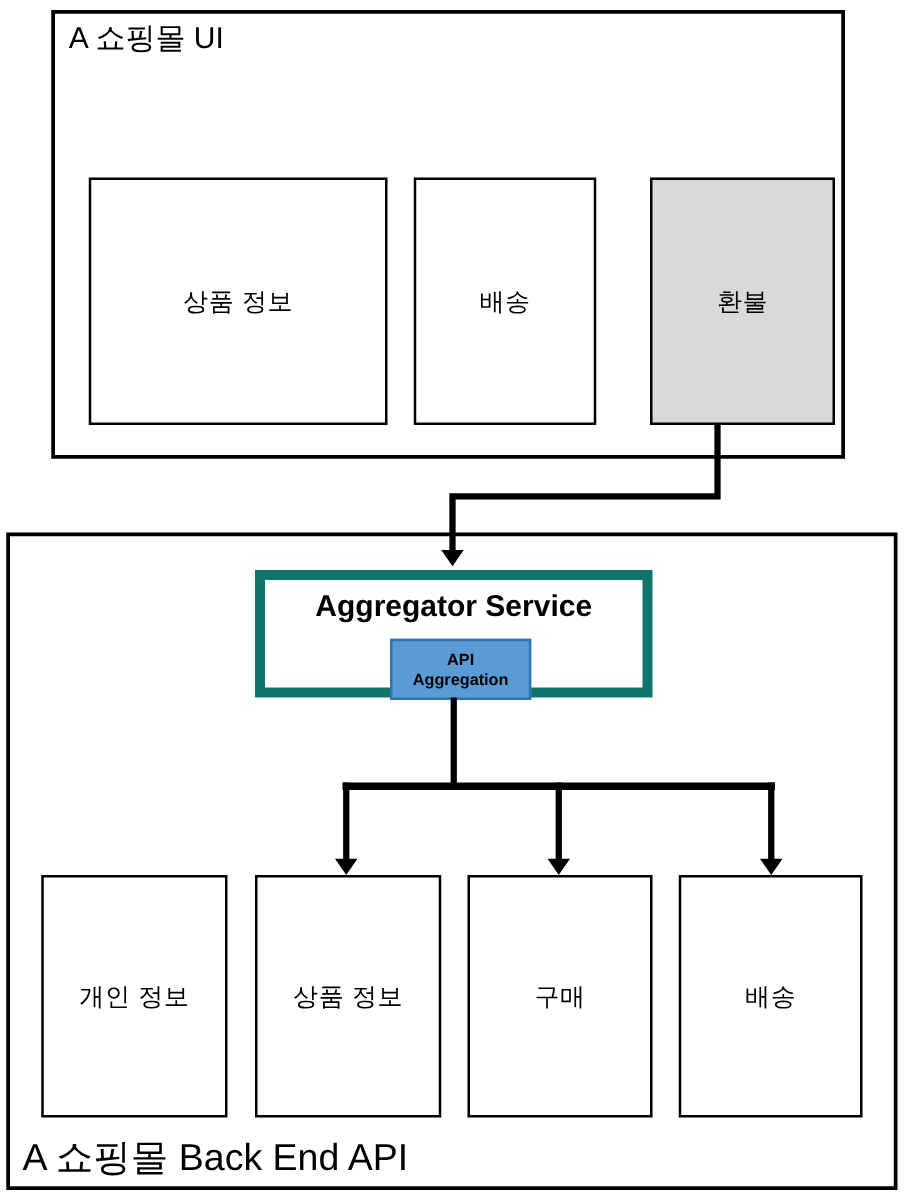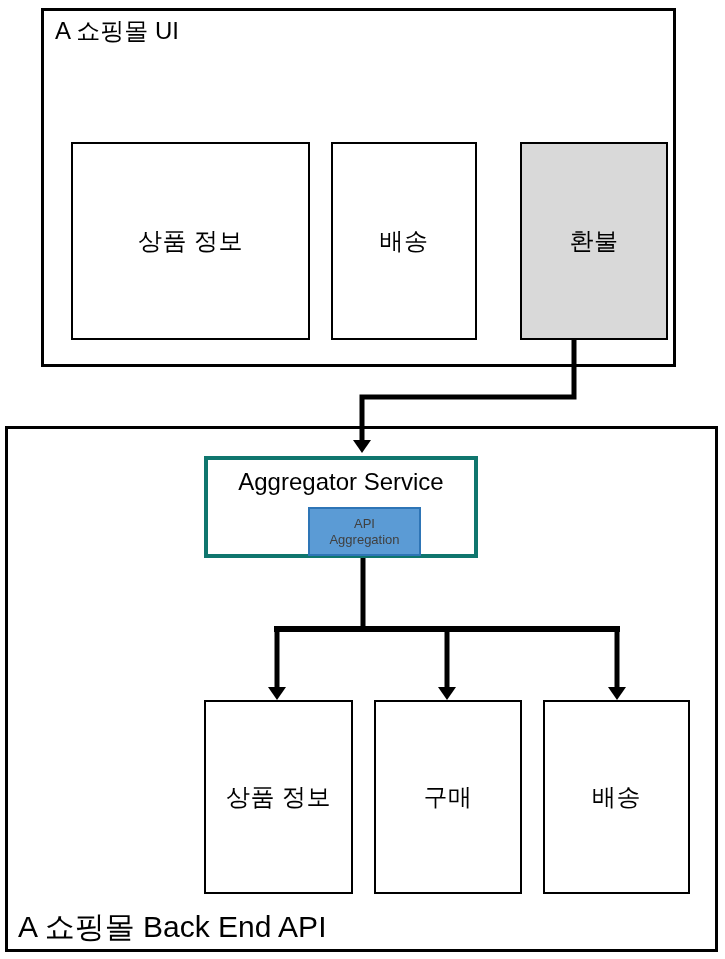--- a/index.html
+++ b/index.html
@@ -1,38 +1,38 @@
 <!DOCTYPE html>
 <html><head>
 <meta charset="utf-8">
 <style>
   html,body{margin:0;padding:0;background:#ffffff;}
   body{font-family:"Liberation Sans","DejaVu Sans",sans-serif;color:#000;}
   .canvas{position:relative;width:725px;height:959px;background:#fff;overflow:hidden;}
   .abs{position:absolute;box-sizing:border-box;}
   .panel{border:3px solid #000;background:#fff;}
   .box{border:2px solid #000;background:#fff;display:flex;align-items:center;justify-content:center;text-align:center;}
-  .box-label{font-size:24px;letter-spacing:0.5px;}
+  .box-label{font-size:20px;letter-spacing:0.5px;}
   .panel-title{font-size:24px;white-space:nowrap;}
   
   .ui-panel{left:41px;top:8px;width:635px;height:359px;}
   .ui-title{left:55px;top:16px;line-height:30px;}
   .user-info{left:71px;top:69px;width:576px;height:55px;}
   .user-info .box-label{font-size:23px;}
   .product-box{left:71px;top:142px;width:239px;height:198px;}
   .delivery-box{left:331px;top:142px;width:146px;height:198px;}
   .refund-box{left:500px;top:142px;width:148px;height:198px;margin-left:20px;}
   
   .api-panel{left:5px;top:426px;width:713px;height:526px;}
   .api-title{left:18px;top:910px;font-size:30px;line-height:34px;}
-  .aggregator{left:204px;top:456px;width:274px;height:102px;border:4px solid #0f766e;background:#fff;}
+  .aggregator{left:204px;top:456px;width:318px;height:102px;border:8px solid #0f766e;background:#fff;font-weight:bold;}
   .agg-title{position:absolute;left:0;top:8px;width:100%;text-align:center;font-size:24px;}
   .chip{position:absolute;left:100px;top:47px;width:109px;height:45px;border:2px solid #2e75b6;
         display:flex;flex-direction:column;align-items:center;justify-content:center;
-        color:#404040;font-size:13px;line-height:16px;text-align:center;}
+        color:#000000;font-size:13px;line-height:16px;text-align:center;}
   .svc1{left:33px;top:700px;width:149px;height:194px;}
   .svc2{left:204px;top:700px;width:149px;height:194px;}
   .svc3{left:374px;top:700px;width:148px;height:194px;justify-content:center;}
   .svc4{left:543px;top:700px;width:147px;height:194px;}
   .arrows{position:absolute;left:0;top:0;width:725px;height:959px;pointer-events:none;}
 </style>
 </head>
 <body>
 
 <div class="canvas">
@@ -55,20 +55,23 @@
   <div class="abs panel-title api-title">A 쇼핑몰 Back End API</div>
 
   <div class="abs aggregator">
     <div class="agg-title">Aggregator Service</div>
     <div class="chip" style="background: rgb(91, 155, 213);">
       <span>API</span>
       <span>Aggregation</span>
     </div>
   </div>
 
+  <div class="abs box svc1">
+    <span class="box-label">개인 정보</span>
+  </div>
   <div class="abs box svc2">
     <span class="box-label">상품 정보</span>
   </div>
   <div class="abs box svc3">
     <span class="box-label">구매</span>
   </div>
   <div class="abs box svc4">
     <span class="box-label">배송</span>
   </div>
 

